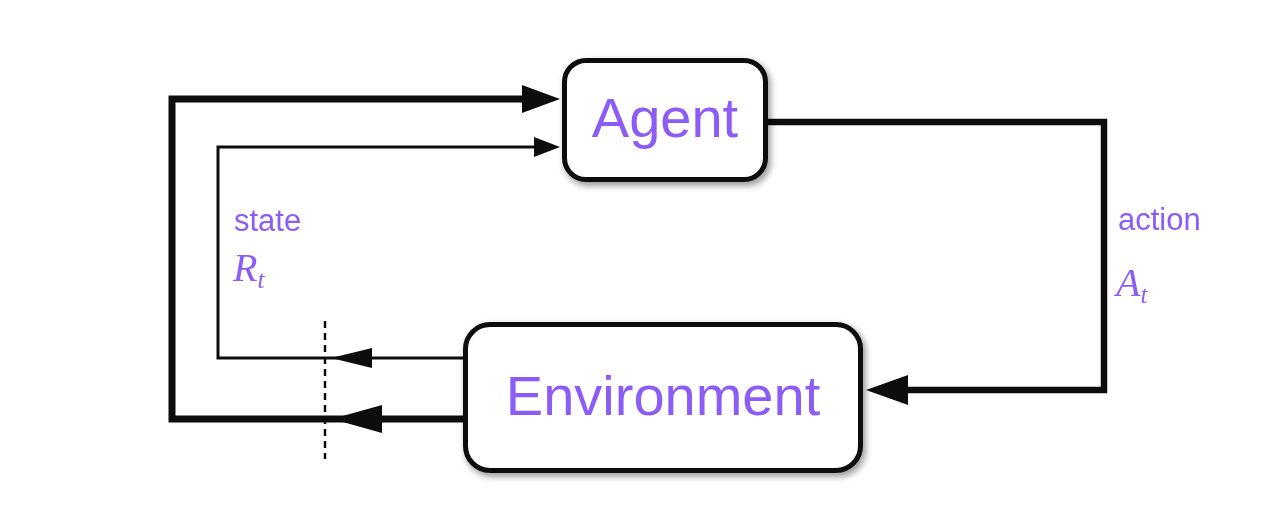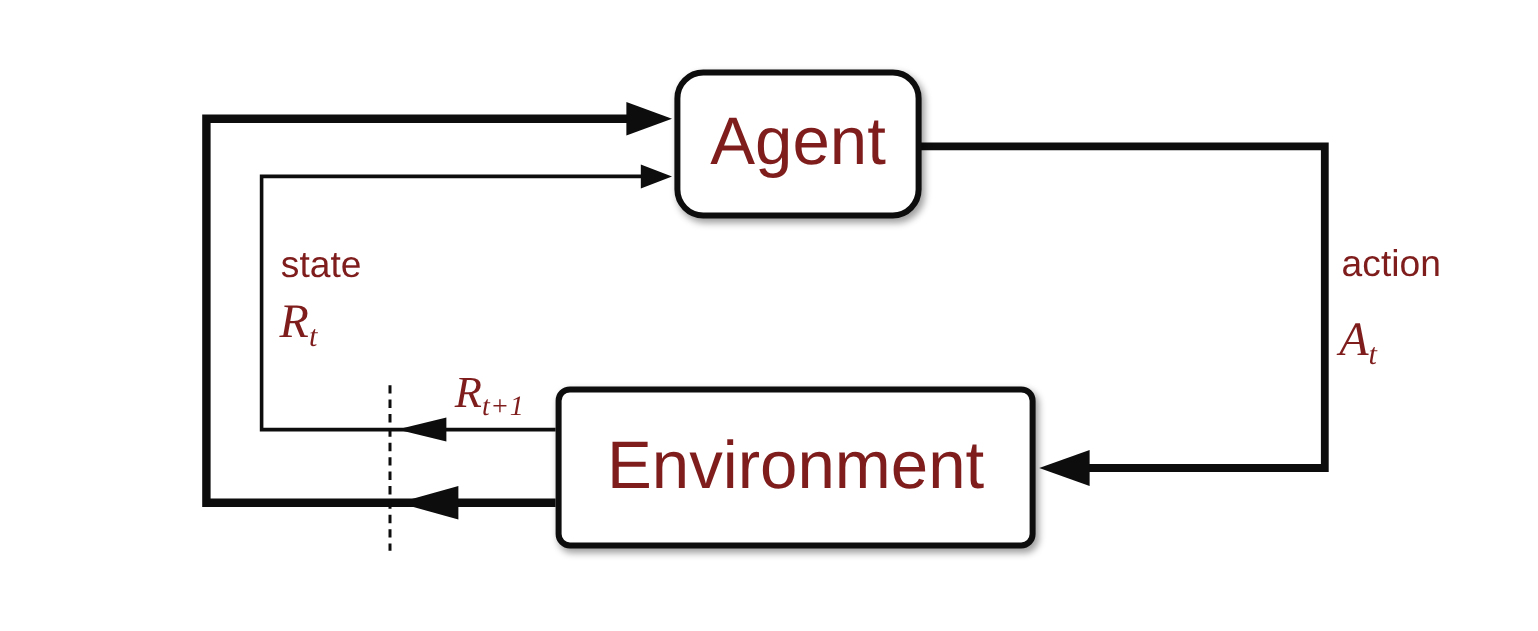--- a/index.html
+++ b/index.html
@@ -7,21 +7,21 @@
     padding: 0;
     background: #ffffff;
   }
   .canvas {
     position: relative;
     width: 1282px;
     height: 526px;
     background: #ffffff;
     overflow: hidden;
     font-family: "Liberation Sans", sans-serif;
-    color: #7f1d1d;
+    color: #8b5cf6;
   }
   .connector-layer {
     position: absolute;
     left: 0;
     top: 0;
     width: 1282px;
     height: 526px;
   }
   .node {
     position: absolute;
@@ -37,22 +37,22 @@
   .node-agent {
     left: 562px;
     top: 58px;
     width: 206px;
     height: 124px;
   }
   .node-environment {
     left: 463px;
     top: 322px;
     width: 400px;
-    height: 135px;
-    border-radius: 12px;
+    height: 151px;
+    border-radius: 27px;
   }
   .node-label {
     font-size: 56px;
     line-height: 1;
     letter-spacing: 0px;
     padding-bottom: 4px;
   }
   .edge-label {
     position: absolute;
     font-size: 31px;
@@ -113,16 +113,15 @@
     <span class="node-label">Environment</span>
   </div>
 
 
   <div class="edge-label lbl-reward">state</div>
   <div class="math sym-reward"><span>R</span><span class="msub">t</span></div>
 
   <div class="edge-label lbl-action">action</div>
   <div class="math sym-action"><span>A</span><span class="msub">t</span></div>
 
-  <div class="math math-mid sym-next-reward"><span>R</span><span class="msub">t+1</span></div>
 
 
 </div>
 
 </body></html>

